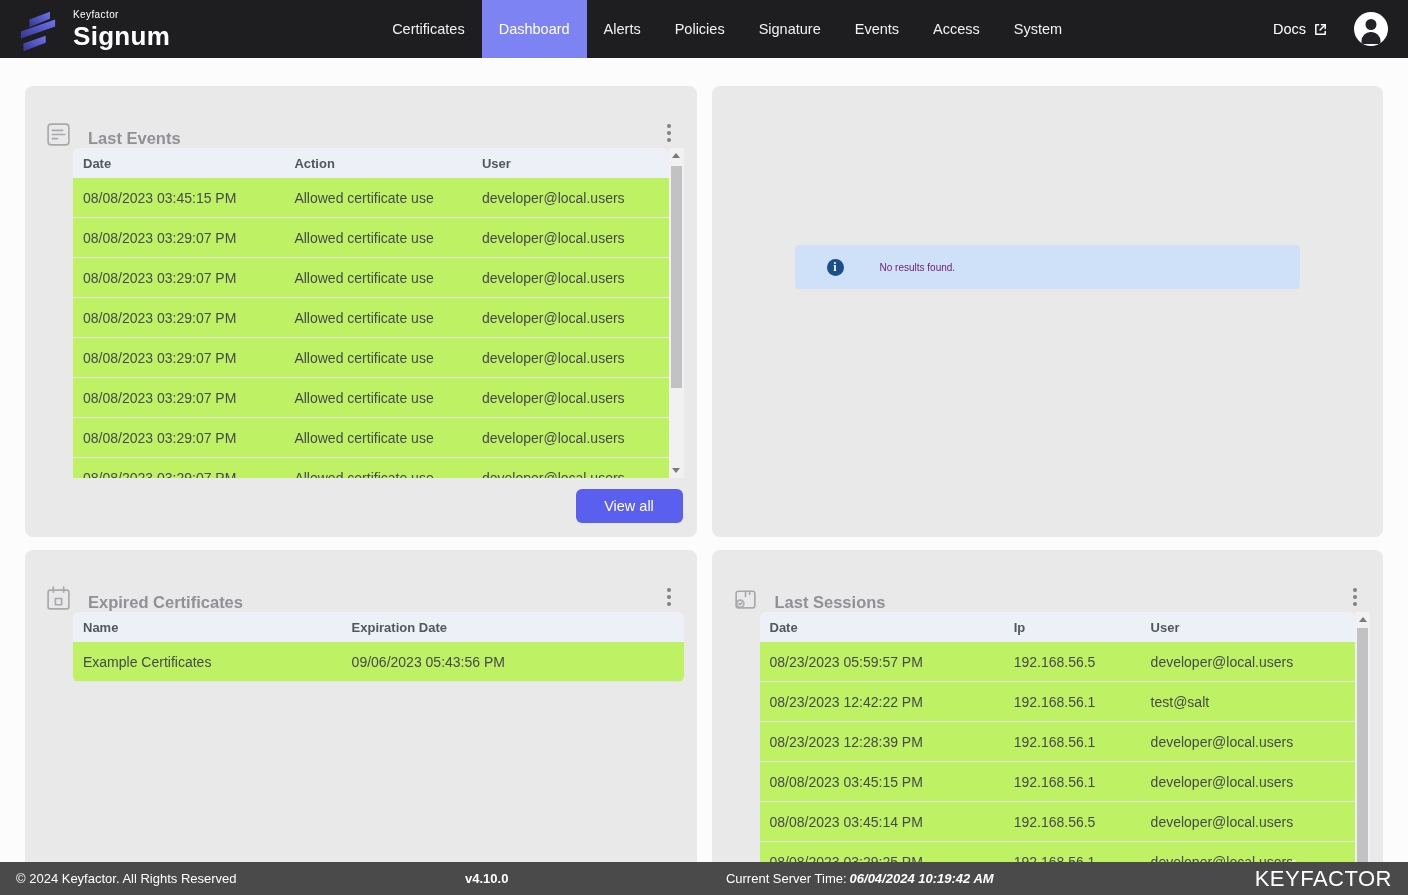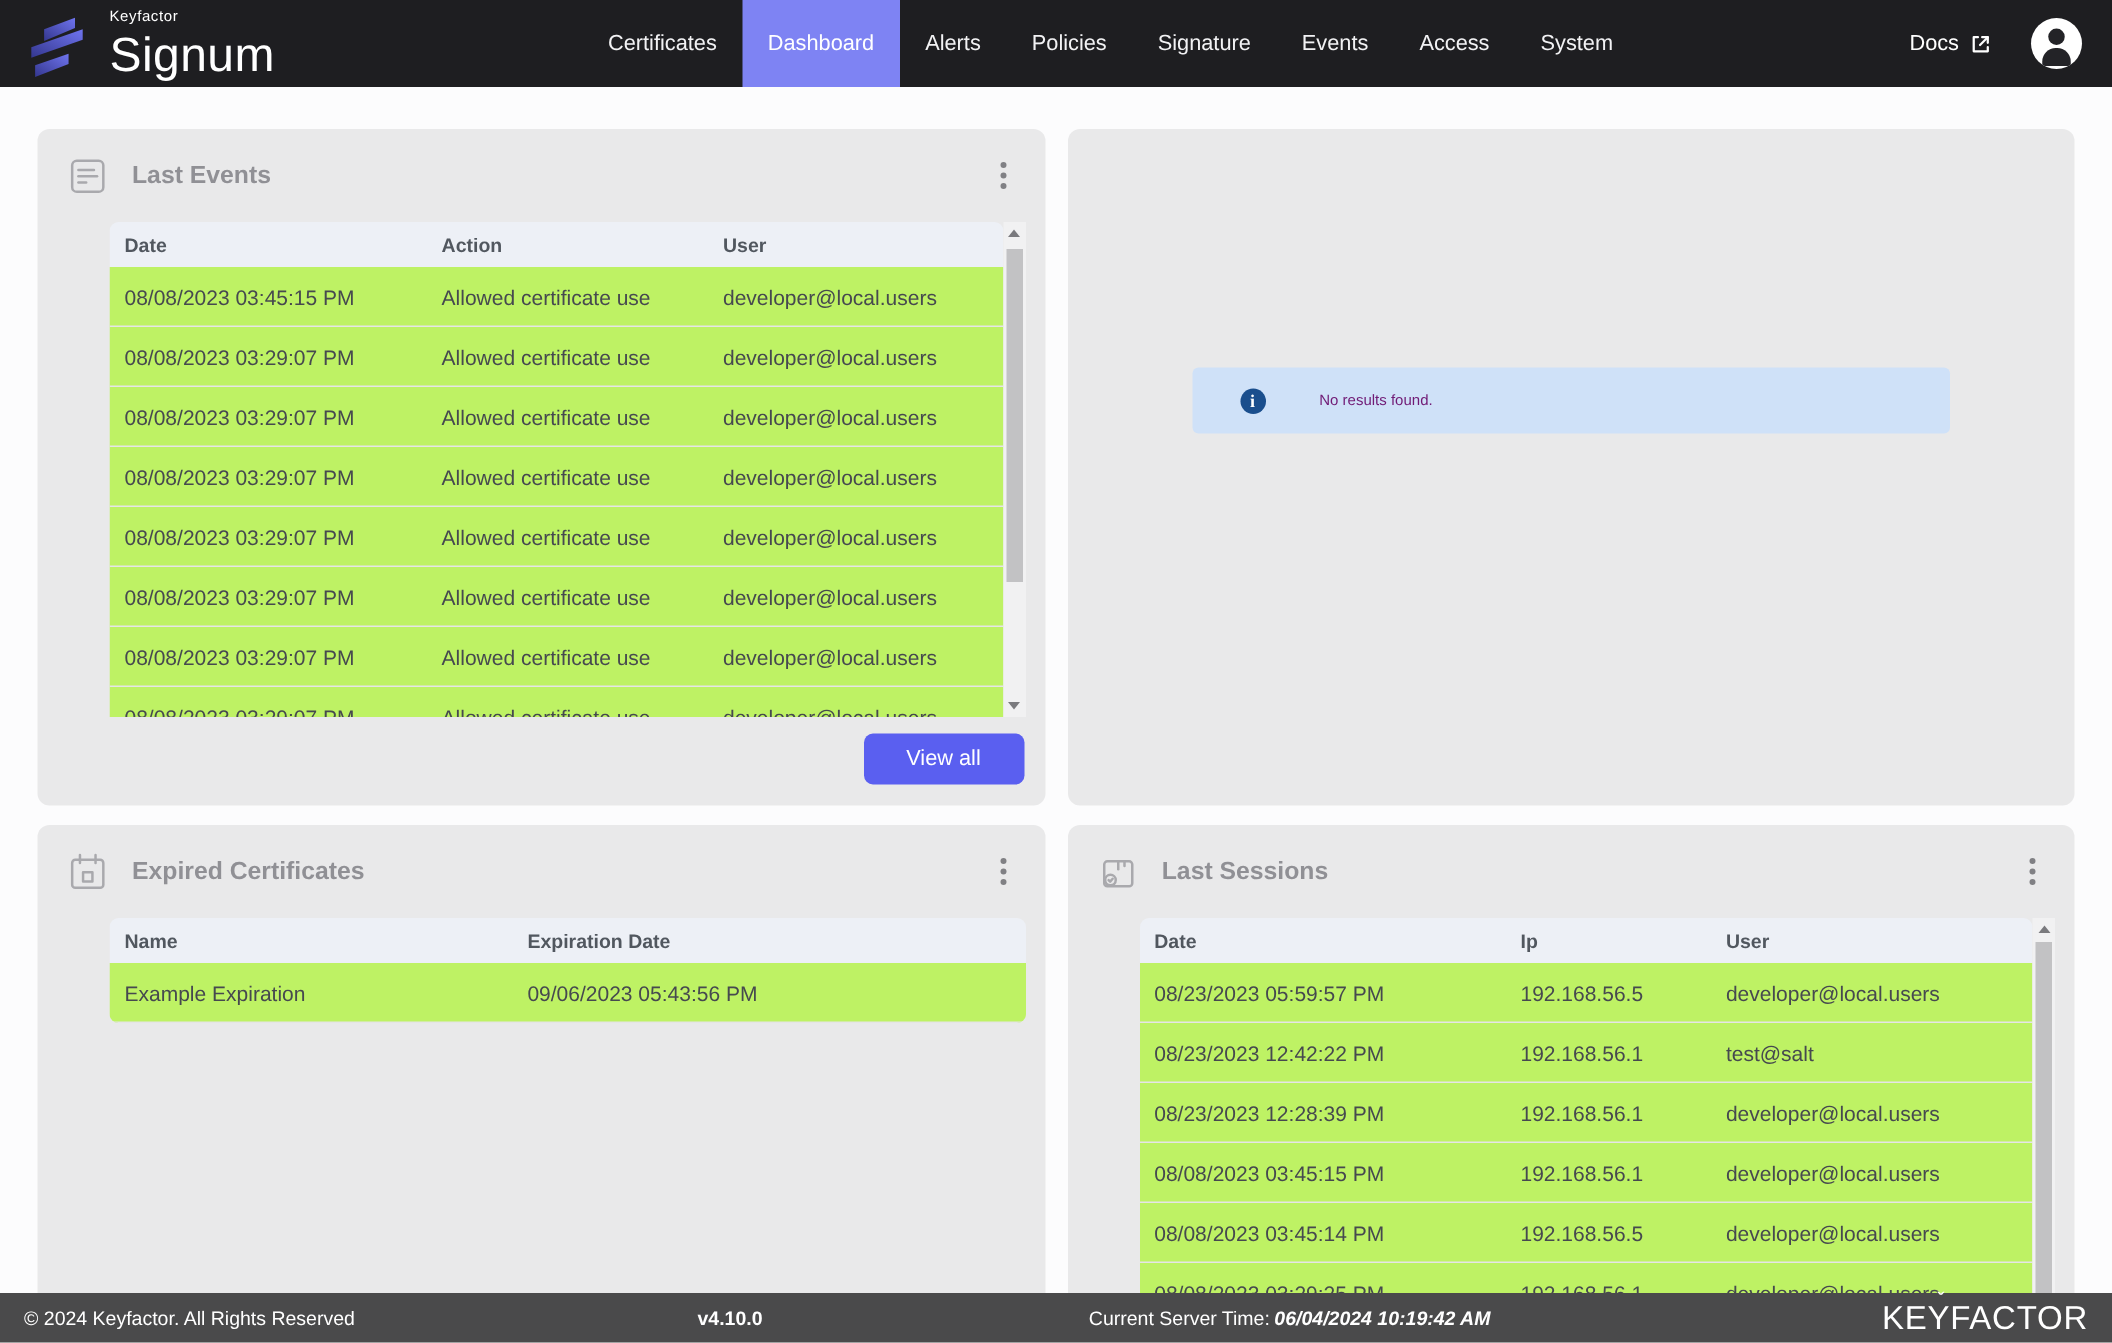--- a/index.html
+++ b/index.html
@@ -4,38 +4,38 @@
 <style>
   * { margin:0; padding:0; box-sizing:border-box; }
   html,body { width:1408px; height:895px; overflow:hidden; background:#fcfcfd;
     font-family:"Liberation Sans", sans-serif; }
 
   
   .nav { height:58px; background:#1e1e21; display:flex; align-items:center; position:relative; z-index:30; }
   .brand { display:flex; align-items:center; margin-left:16px; gap:13px; }
   .brand-text { color:#fff; line-height:1; }
   .brand-top { font-size:10px; letter-spacing:.4px; margin-bottom:3px; }
-  .brand-name { font-size:32px; font-weight:400; letter-spacing:.3px; }
+  .brand-name { font-size:26px; font-weight:700; letter-spacing:.3px; }
   .nav-tabs { display:flex; height:58px; margin-left:205px; }
   .nav-tab { height:58px; display:flex; align-items:center; padding:0 17px; color:#f2f2f4;
     font-size:14.5px; cursor:pointer; }
   .nav-tab.active { background:#7e83f3; color:#fff; }
   .nav-right { margin-left:auto; display:flex; align-items:center; margin-right:20px; gap:26px; }
   .docs { display:flex; align-items:center; gap:7px; color:#fff; font-size:14.5px; cursor:pointer; }
   .avatar { width:34px; height:34px; border-radius:50%; background:#fff; position:relative; cursor:pointer; overflow:hidden; }
   .avatar .head { position:absolute; left:50%; top:7px; transform:translateX(-50%);
     width:11px; height:11px; border-radius:50%; background:#232327; }
   .avatar .body { position:absolute; left:50%; top:20px; transform:translateX(-50%);
     width:19px; height:12px; border-radius:9px 9px 0 0; background:#232327; }
 
   
   .main { height:804px; padding:28px 25px; display:grid; grid-template-columns:1fr 1fr;
     grid-auto-rows:451px; column-gap:15px; row-gap:13px; overflow:hidden; }
   .card { background:#e9e9ea; border-radius:8px; position:relative; padding:0 13px; }
-  .card-head { height:62px; display:flex; align-items:center; padding:0 7px; }
+  .card-head { height:62px; display:flex; align-items:flex-end; padding:0 7px; }
   .card-title { margin-left:16px; font-size:16.5px; font-weight:bold; color:#909095; }
   .kebab { margin-left:auto; display:flex; flex-direction:column; gap:3px; padding:6px; cursor:pointer; }
   .kebab i { width:4px; height:4px; border-radius:50%; background:#808084; }
   .cicon { width:27px; height:27px; flex:0 0 auto; }
   .cicon svg { width:100%; height:100%; stroke:#a9a9ad; fill:none; stroke-width:1.6; stroke-linecap:round; stroke-linejoin:round; }
 
   
   .tblwrap { position:relative;padding-left:35px; }
   .tbl { margin-right:15px; border-radius:6px; overflow:hidden; }
   .tbl-noscroll { margin-right:0; }
@@ -227,21 +227,21 @@
           <i></i>
         </span>
     </div>
     <div class="tblwrap">
       <div class="tbl tbl-noscroll cols-expired">
           <div class="thead">
             <div class="th">Name</div>
             <div class="th">Expiration Date</div>
           </div>
           <div class="trow">
-            <div class="td">Example Expiration</div>
+            <div class="td">Example Certificates</div>
             <div class="td">09/06/2023 05:43:56 PM</div>
           </div>
         </div>
     </div>
   </div>
 
   <div class="card">
     <div class="card-head">
       <span class="cicon">
         <svg viewBox="0 0 26 26">

